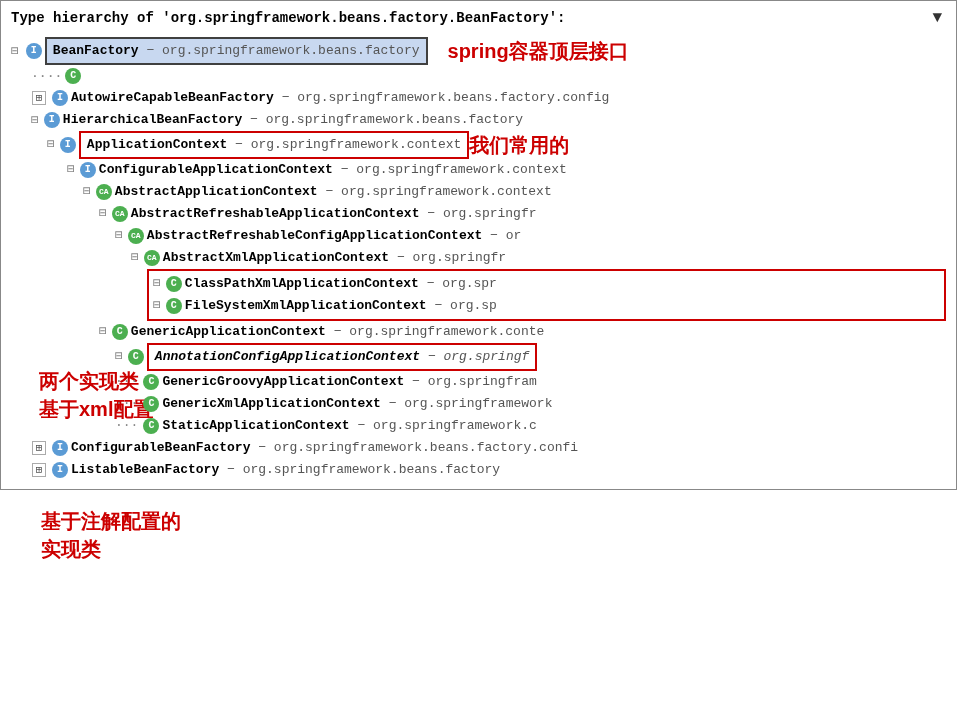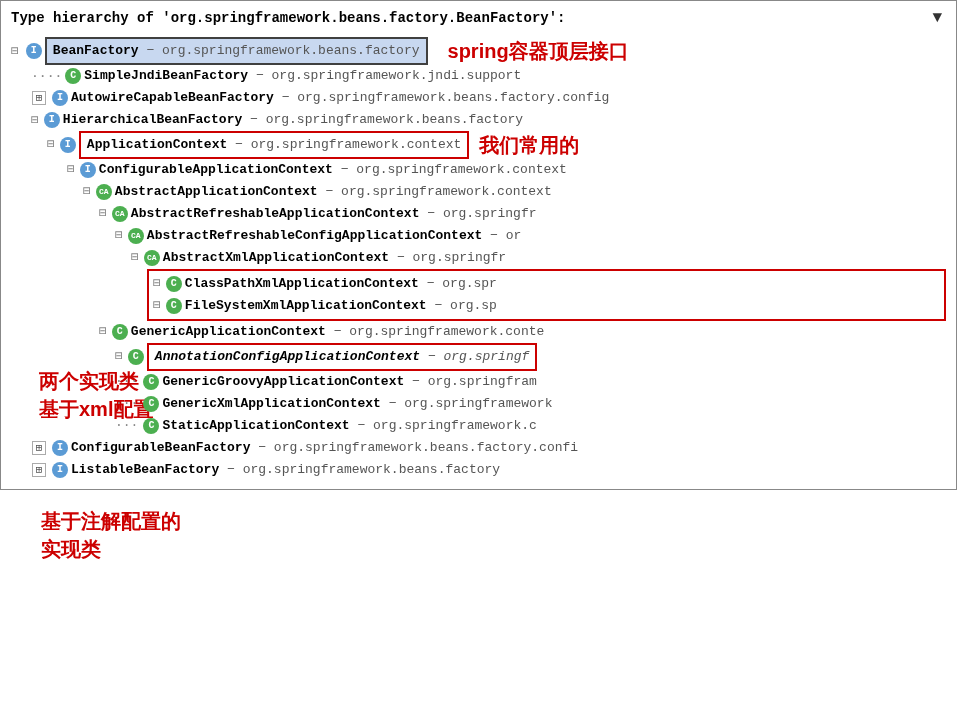--- a/index.html
+++ b/index.html
@@ -127,23 +127,20 @@
           <strong>BeanFactory</strong><span class="node-pkg"> − org.springframework.beans.factory</span>
         </span>
       </span>
       <span class="annotation-red" style="margin-left:20px;">spring容器顶层接口</span>
     </div>
 
     <div class="tree-row">
       <span style="display:inline-block;width:20px;"></span>
       <span class="connector" style="color:#888;">····</span>
       <span class="badge badge-C">C</span>
-      <span class="node-text">
-        <strong>SimpleJndiBeanFactory</strong><span class="node-pkg"> − org.springframework.jndi.support</span>
-      </span>
     </div>
 
     <div class="tree-row">
       <span style="display:inline-block;width:20px;"></span>
       <span class="toggle expander">⊞</span>
       <span style="display:inline-block;width:2px;"></span>
       <span class="badge badge-I">I</span>
       <span class="node-text">
         <strong>AutowireCapableBeanFactory</strong><span class="node-pkg"> − org.springframework.beans.factory.config</span>
       </span>
@@ -163,21 +160,21 @@
       <span style="display:inline-block;width:20px;"></span>
       <span style="display:inline-block;width:16px;"></span>
       <span style="color:#888;">⊟</span>
       <span style="display:inline-block;width:2px;"></span>
       <span class="badge badge-I">I</span>
       <span style="border:2px solid #cc0000; padding:1px 6px; display:inline-flex; align-items:center;">
         <span class="node-text">
           <strong>ApplicationContext</strong><span class="node-pkg"> − org.springframework.context</span>
         </span>
       </span>
-      <span class="annotation-red" style="margin-left:10px;">我们常用的</span>
+      <span class="annotation-red" style="">我们常用的</span>
     </div>
 
     <div class="tree-row">
       <span style="display:inline-block;width:56px;"></span>
       <span style="color:#888;">⊟</span>
       <span style="display:inline-block;width:2px;"></span>
       <span class="badge badge-I">I</span>
       <span class="node-text">
         <strong>ConfigurableApplicationContext</strong><span class="node-pkg"> − org.springframework.context</span>
       </span>

